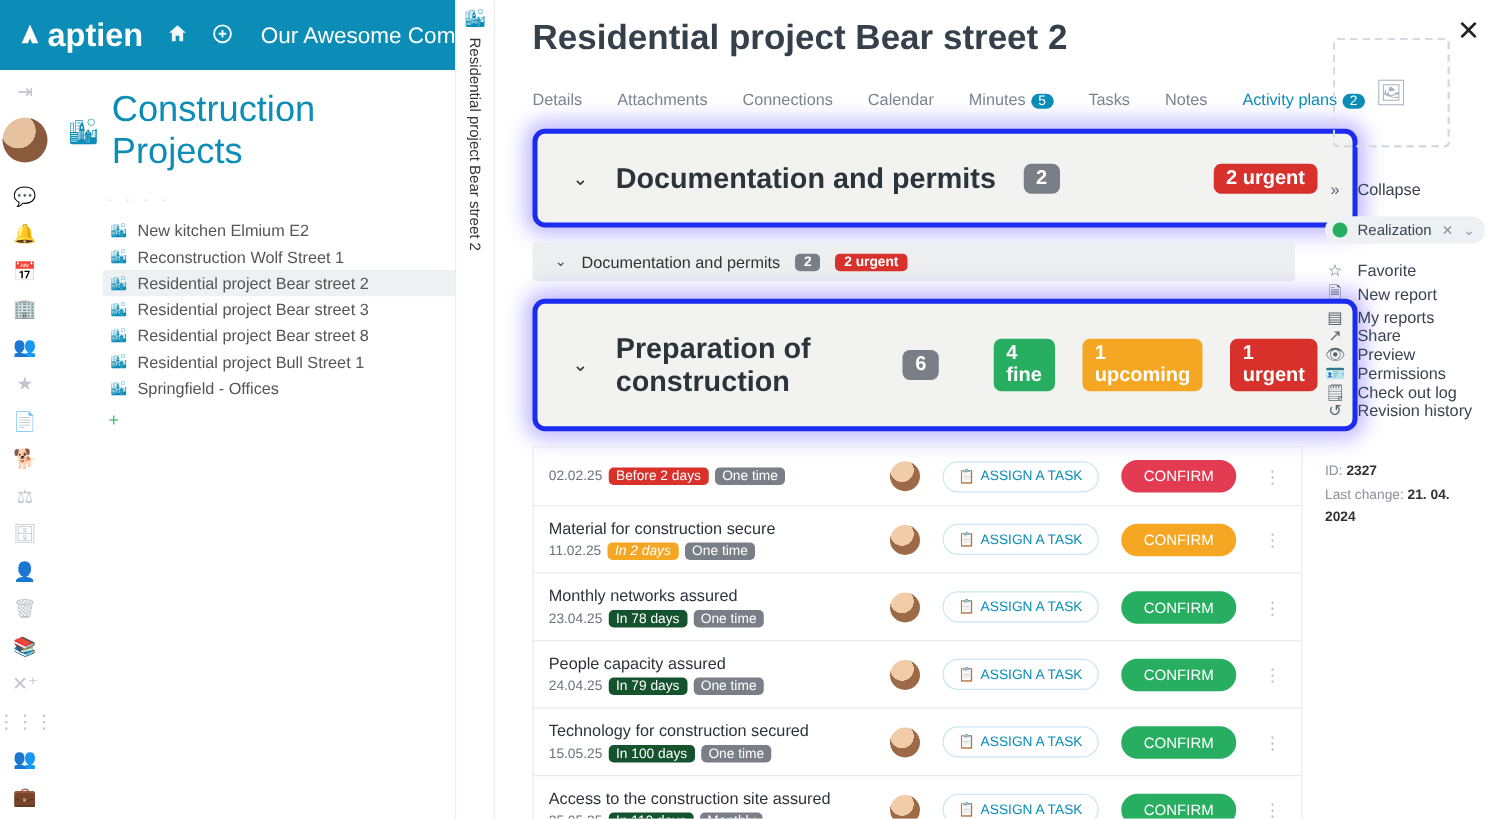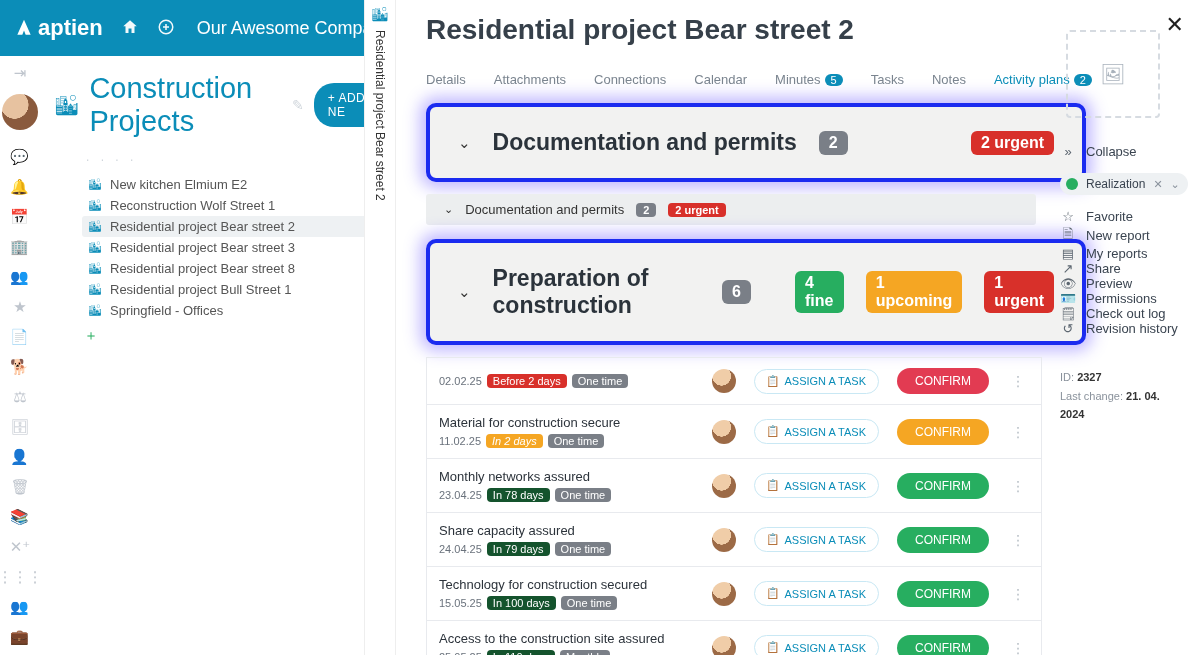--- a/index.html
+++ b/index.html
@@ -1,20 +1,20 @@
 <!DOCTYPE html>
 <html><head>
 <meta charset="utf-8">
 <style>
 * { margin: 0; padding: 0; box-sizing: border-box; font-family: -apple-system, BlinkMacSystemFont, "Segoe UI", Arial, sans-serif; }
 body { width: 1200px; height: 655px; background: #fff; overflow: hidden; position: relative; color: #333; }
 
 
 .topbar { height: 56px; background: #0b8db8; display: flex; align-items: center; padding: 0 14px; color: #fff; }
-.topbar .logo { font-size: 22px; font-weight: 600; display: flex; align-items: center; gap: 4px; }
+.topbar .logo { font-size: 26px; font-weight: 600; display: flex; align-items: center; gap: 4px; }
 .topbar .logo svg { width: 20px; height: 20px; }
 .topbar .hicon { margin-left: 18px; color: #fff; opacity: .95; }
 .topbar .company { margin-left: 22px; font-size: 18px; font-weight: 500; }
 
 
 .iconrail { position: absolute; top: 56px; left: 0; width: 40px; bottom: 0; background: #fff; padding-top: 8px; display: flex; flex-direction: column; gap: 12px; align-items: center; color: #bfc5cd; }
 .iconrail .ri { font-size: 15px; }
 .iconrail .avatar { width: 36px; height: 36px; border-radius: 50%; background: radial-gradient(circle at 35% 30%, #e7c2a0 0 40%, #8a5a3d 41% 100%); margin-bottom: 6px; }
 
 
@@ -139,21 +139,20 @@
   <span class="ri">⋮⋮⋮</span>
   <span class="ri">👥</span>
   <span class="ri">💼</span>
 </div>
 
 <div class="leftpane">
   <div class="titlebar">
     <span class="buildings-icon">🏙</span>
     <span class="title">Construction Projects</span>
     <span class="pencil">✎</span>
-    <span class="addbtn">+ ADD NE</span>
   </div>
   <div class="septext">. . . .</div>
   <div class="proj-list" id="proj-list">
       <div class="proj-item">
         <span class="proj-icon">🏙</span>
         <span>New kitchen Elmium E2</span>
       </div>
       <div class="proj-item">
         <span class="proj-icon">🏙</span>
         <span>Reconstruction Wolf Street 1</span>
@@ -269,21 +268,21 @@
             <span class="chip gray">One time</span>
           </div>
         </div>
         <span class="avatar-sm"></span>
         <button class="assign-btn"><span>📋</span>ASSIGN A TASK</button>
         <button class="confirm-btn green">CONFIRM</button>
         <span class="dots">⋮</span>
       </div>
       <div class="act-row">
         <div class="row-main">
-          <div class="row-title">Share capacity assured</div>
+          <div class="row-title">People capacity assured</div>
           <div class="row-meta">
             <span class="date">24.04.25</span>
             <span class="chip green">In 79 days</span>
             <span class="chip gray">One time</span>
           </div>
         </div>
         <span class="avatar-sm"></span>
         <button class="assign-btn"><span>📋</span>ASSIGN A TASK</button>
         <button class="confirm-btn green">CONFIRM</button>
         <span class="dots">⋮</span>

